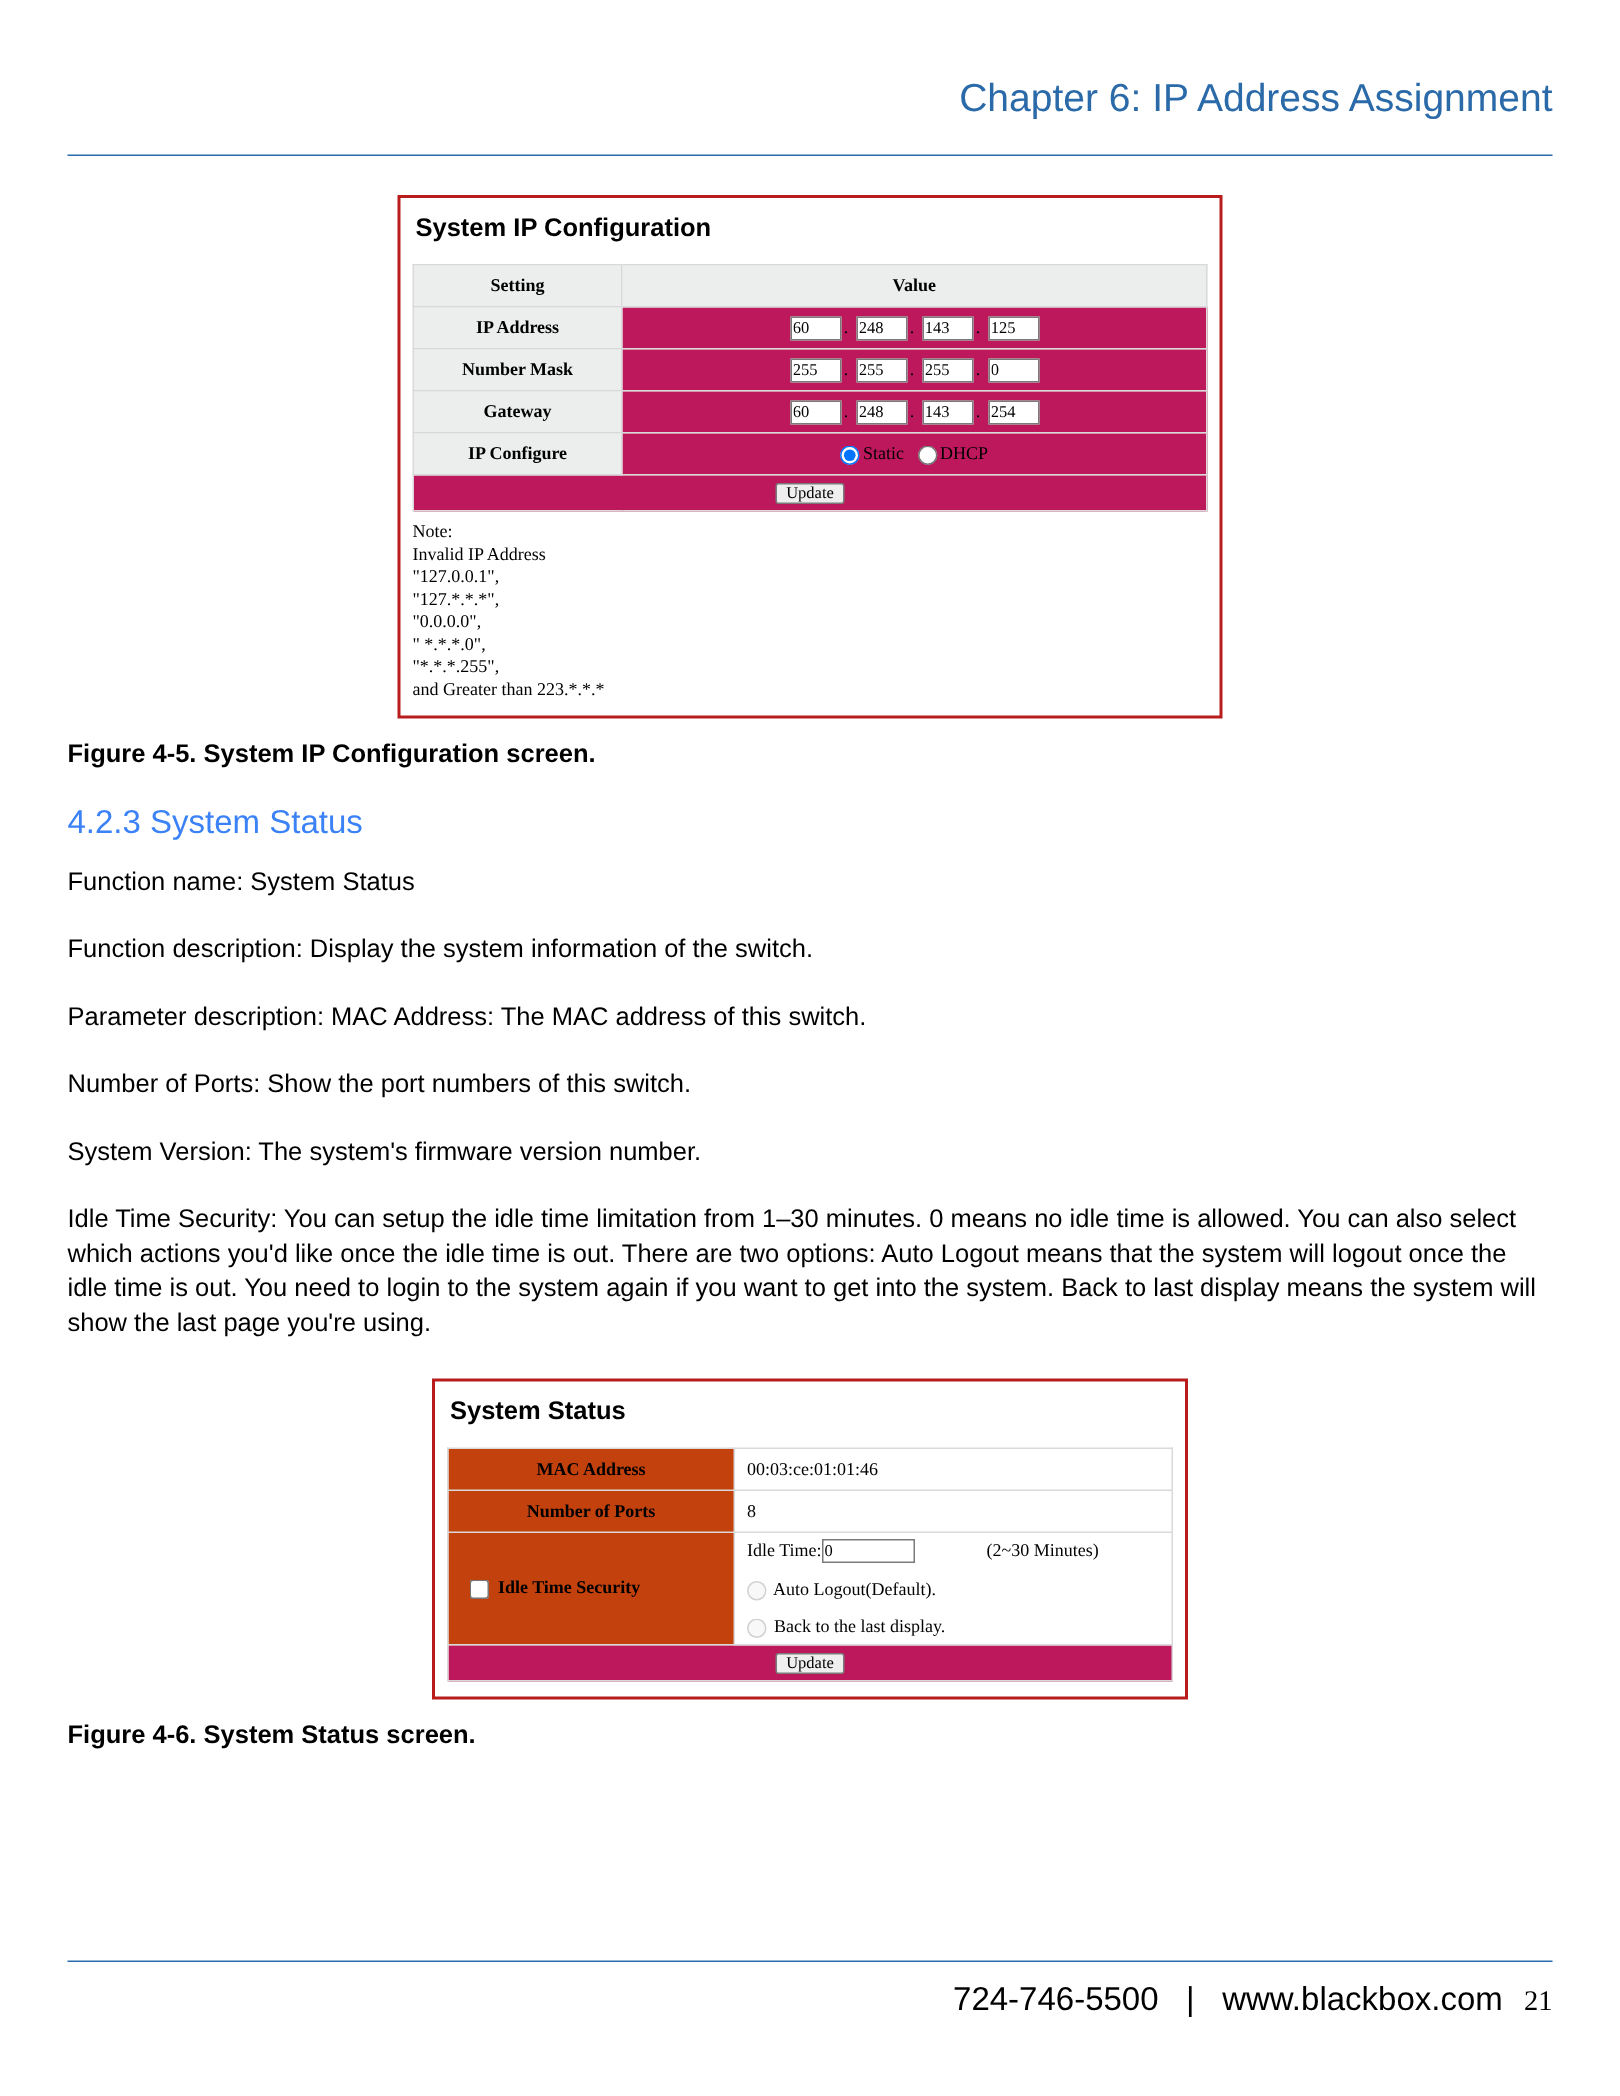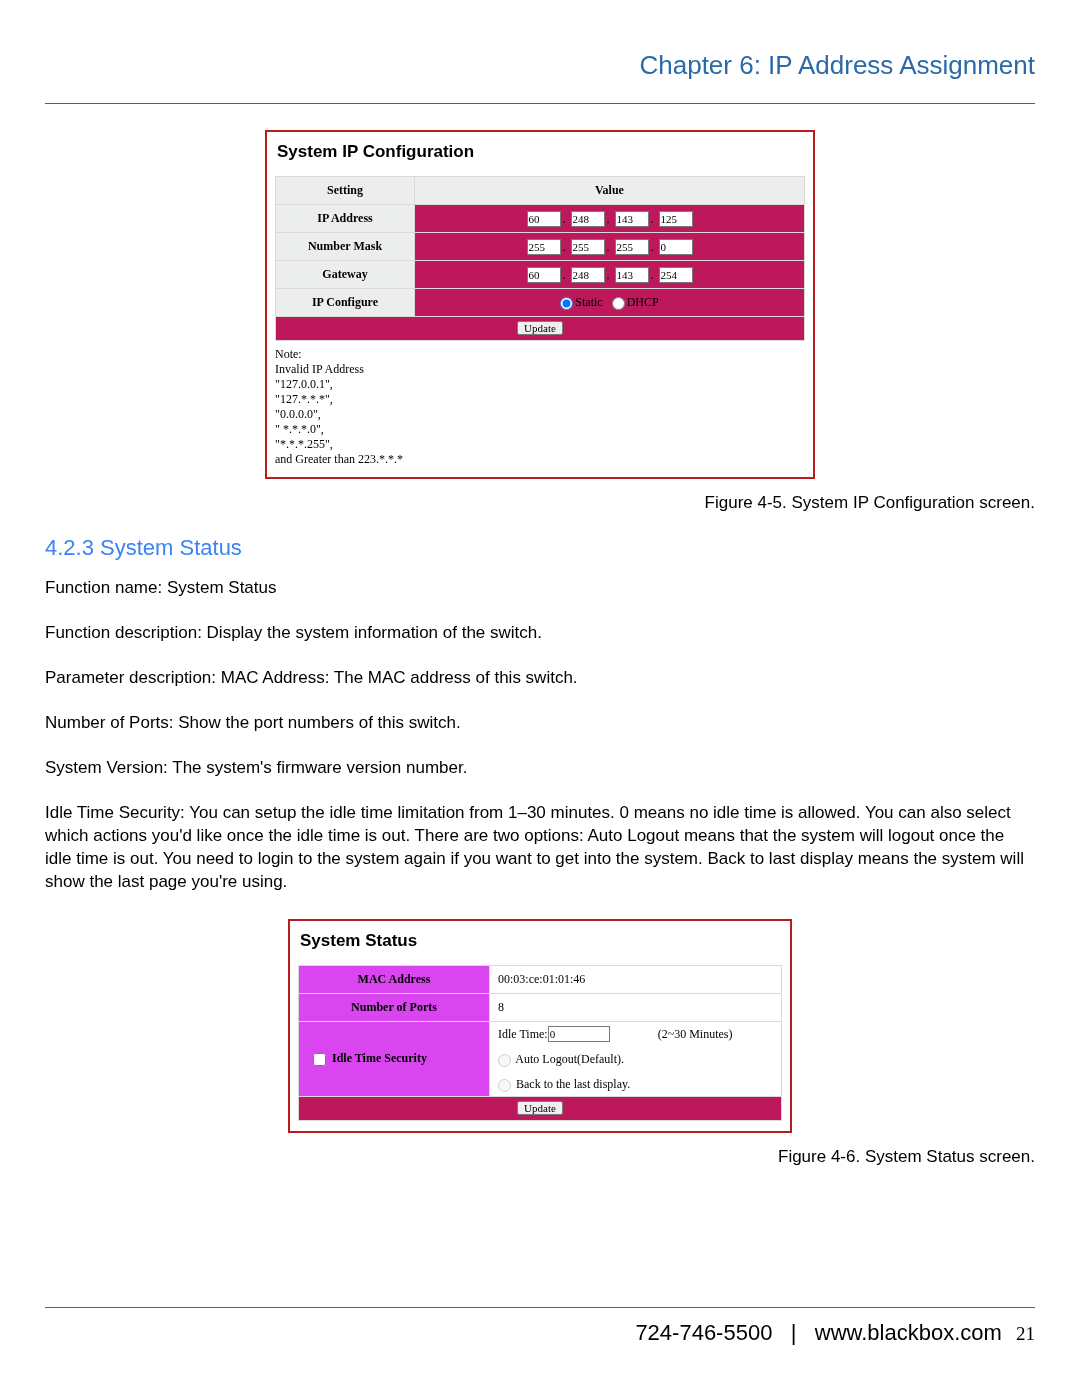--- a/index.html
+++ b/index.html
@@ -8,26 +8,26 @@
   .toprule { border-top:1px solid #2b6aa8; margin-top:22px; }
   .chapter { text-align:right; color:#2b6aa8; font-size:26px; margin-bottom:4px; }
   .figbox { border:2px solid #b91c1c; width:546px; margin:26px auto 10px auto; background:#fff; }
   .figbox .inner { padding:6px 8px 10px 8px; }
   .panel-title { font-family: Arial, Helvetica, sans-serif; font-weight:bold; font-size:17px; margin:4px 0 14px 2px; }
   table.cfg { width:100%; border-collapse:collapse; font-family: Georgia, 'Times New Roman', serif; font-size:12px; }
   table.cfg th { background:#eceded; font-weight:bold; text-align:center; padding:6px 4px; border:1px solid #d9d9d9; }
   table.cfg td.lbl { background:#eceded; font-weight:bold; text-align:center; padding:6px 4px; border:1px solid #d9d9d9; width:130px; }
   table.cfg td.val { background:#be185d; text-align:center; padding:4px 4px; border:1px solid #d9d9d9; }
   table.cfg td.val-left { background:#fff; text-align:left; padding:4px 8px; border:1px solid #d9d9d9; }
-  table.cfg td.lbl-left { background:#d946ef; font-weight:bold; text-align:left; padding:6px 10px; border:1px solid #d9d9d9; width:170px; vertical-align:middle; }
+  table.cfg td.lbl-left { background:#c2410c; font-weight:bold; text-align:left; padding:6px 10px; border:1px solid #d9d9d9; width:170px; vertical-align:middle; }
   .octet { width:30px; height:14px; font-size:11px; border:1px solid #7a7a7a; text-align:left; padding:0 1px; font-family: Georgia, serif; }
   .dot { font-size:12px; padding:0 2px; }
   .btn { font-family: Georgia, serif; font-size:11px; padding:0 6px; border:1px solid #7a7a7a; background:#efefef; border-radius:2px; cursor:pointer; }
   .note { font-family: Georgia, 'Times New Roman', serif; font-size:12px; line-height:1.25; margin-top:6px; }
-  .caption { text-align:right; font-size:17px; margin:14px 0 22px 0; }
+  .caption { text-align:left; font-size:17px; margin:14px 0 22px 0;font-weight:bold; }
   .subhead { color:#3b82f6; font-size:22px; margin:0 0 16px 0; }
   .para { font-size:17px; margin:0 0 22px 0; line-height:1.35; }
   .idle-input { width:58px; height:14px; font-size:11px; border:1px solid #7a7a7a; padding:0 1px; font-family: Georgia, serif; }
   .small { font-size:12px; font-family: Georgia, serif; }
   .radio { margin:0 2px 0 0; vertical-align:middle; }
   .cb { margin-right:6px; vertical-align:middle; }
   .bottomrule { border-top:1px solid #2b6aa8; margin-top:140px; }
   .footer { text-align:right; font-size:22px; margin-top:12px; }
   .pagenum { font-family: 'Times New Roman', Georgia, serif; font-size:19px; margin-left:8px; }
 </style>

